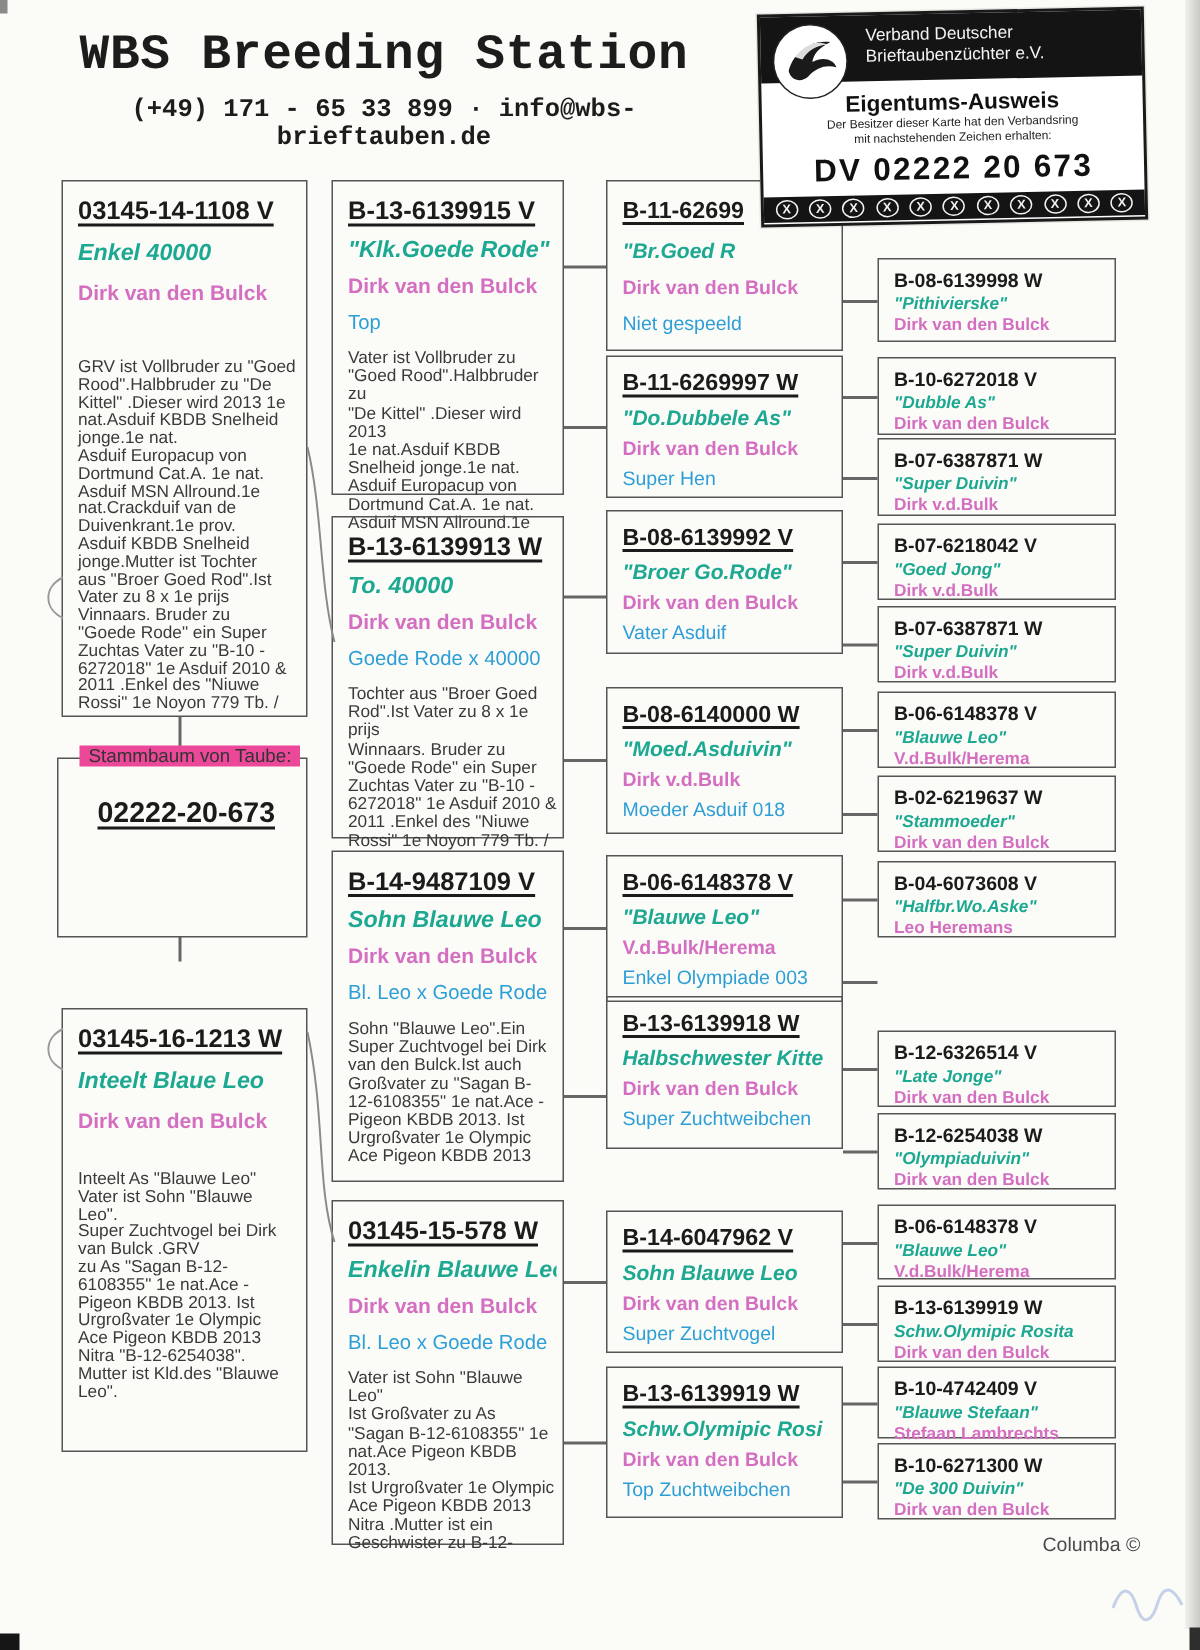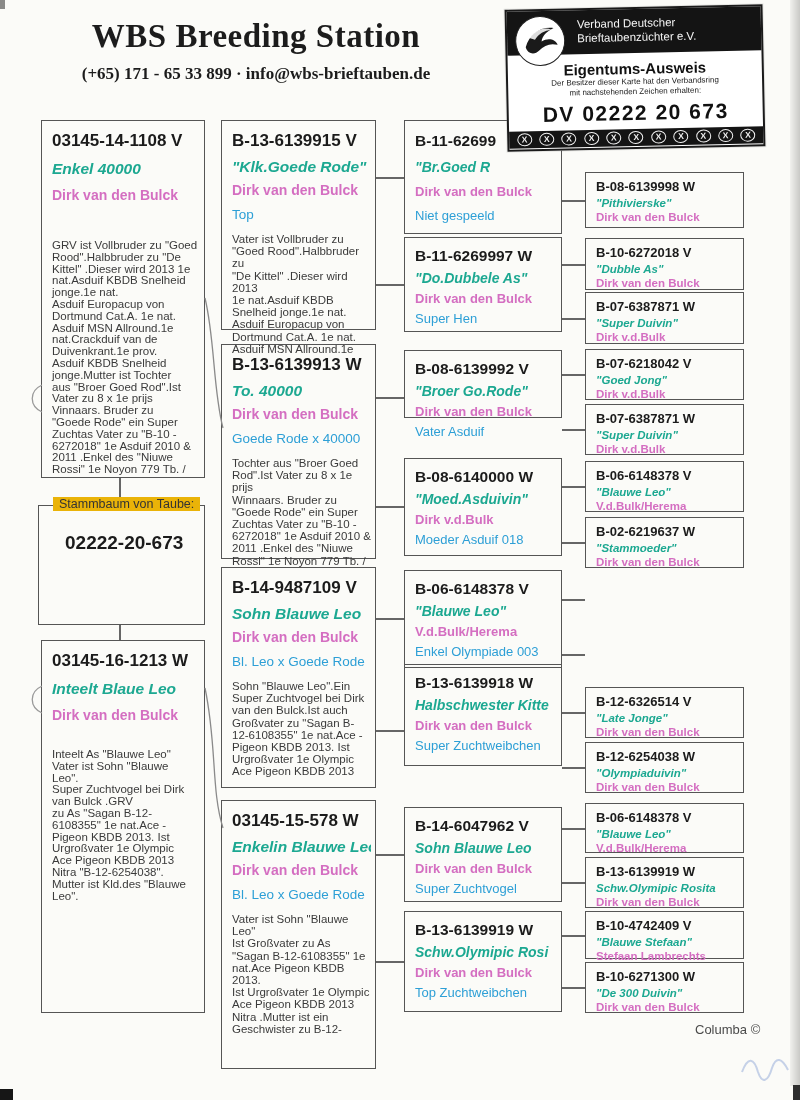--- a/index.html
+++ b/index.html
@@ -1,40 +1,40 @@
 <!DOCTYPE html>
 <html><head>
 <meta charset="utf-8">
 <style>
   html,body{margin:0;padding:0;background:#e9e9e6;}
   .page{position:relative;width:800px;height:1100px;background:#fbfbf8;overflow:hidden;
         font-family:"Liberation Sans","DejaVu Sans",sans-serif;color:#222;}
   
   .header{position:absolute;left:42px;top:18px;width:428px;text-align:center;
-          font-family:Liberation Serif, serif;color:#1c1c1c;}
+          font-family:Liberation Mono, monospace;color:#1c1c1c;}
   .title{font-size:33px;font-weight:bold;letter-spacing:.5px;line-height:37px;}
   .address{font-size:20px;font-weight:bold;margin-top:3px;}
   .contact{font-size:17px;font-weight:bold;margin-top:9px;}
   
   .pbox{position:absolute;border:1px solid #555;background:transparent;box-sizing:border-box;}
   .ring{font-weight:bold;color:#1b1b1b;}
-  .u{text-underline-offset:3px;text-decoration-thickness:1.5px;}
+  .u{text-decoration:underline;text-underline-offset:3px;text-decoration-thickness:1.5px;}
   .pname{font-weight:bold;font-style:italic;color:#1ca891;white-space:nowrap;overflow:hidden;}
   .breeder{font-weight:bold;color:#d46ec1;white-space:nowrap;overflow:hidden;}
   .note{color:#2d9fd6;white-space:nowrap;overflow:hidden;}
   .body{color:#3a3a3a;white-space:pre-line;}
   
   .g1{left:41px;width:164px;padding:10px 6px 0 10px;}
   .g1 .ring{font-size:17px;line-height:20px;margin-bottom:9px;}
   .g1 .pname{font-size:15.5px;line-height:18px;margin-bottom:9px;}
   .g1 .breeder{font-size:14px;line-height:16px;}
   .g1 .body{font-size:11.5px;line-height:11.8px;}
   
   .subject{position:absolute;left:38px;top:505px;width:167px;height:120px;border:1.5px solid #555;box-sizing:border-box;}
-  .subject .frame-label{position:absolute;top:-9px;left:14px;background:#eab308;padding:0 6px;font-size:12.5px;color:#333;}
+  .subject .frame-label{position:absolute;top:-9px;left:14px;background:#ec4899;padding:0 6px;font-size:12.5px;color:#333;}
   .subject .ring{font-size:19px;margin:26px 0 0 26px;}
   
   .g2{left:221px;width:155px;padding:10px 4px 0 10px;}
   .g2 .ring{font-size:17px;line-height:19px;margin-bottom:8px;}
   .g2 .pname{font-size:15.5px;line-height:17px;margin-bottom:7px;}
   .g2 .breeder{font-size:14px;line-height:16px;margin-bottom:9px;}
   .g2 .note{font-size:13.5px;line-height:15px;margin-bottom:11px;}
   .g2 .body{font-size:11.5px;line-height:12.2px;}
   
   .g3{left:404px;width:158px;padding:9px 4px 0 10px;}
@@ -76,21 +76,21 @@
   .mark-br{position:absolute;left:793px;top:1085px;width:7px;height:15px;background:#2e2e2e;z-index:7;}
   .mark-tl{position:absolute;left:0;top:0;width:5px;height:9px;background:#8a8a88;z-index:6;}
 </style>
 </head>
 <body>
 
 <div class="page">
 
   <div class="header">
     <div class="title">WBS Breeding Station</div>
-    <div class="contact">(+65) 171 - 65 33 899  ·  info@wbs-brieftauben.de</div>
+    <div class="contact">(+49) 171 - 65 33 899  ·  info@wbs-brieftauben.de</div>
   </div>
 
   <svg class="doodles" width="800" height="1100" viewBox="0 0 800 1100">
     <path d="M205,298 C215,340 213,390 223,428" stroke="#8a8a8a" stroke-width="1.3" fill="none"></path>
     <path d="M205,688 C217,745 211,790 223,828" stroke="#8a8a8a" stroke-width="1.3" fill="none"></path>
     <path d="M42,385 C29,391 29,406 42,412" stroke="#9a9a9a" stroke-width="1.3" fill="none"></path>
     <path d="M42,686 C29,692 29,707 42,713" stroke="#9a9a9a" stroke-width="1.3" fill="none"></path>
     <path d="M742,1072 c6,-16 12,-14 16,0 c4,12 10,10 14,-4 c4,-12 10,-10 16,2" stroke="#8fa8d8" stroke-width="2" opacity="0.5" fill="none"></path>
   </svg>
 
@@ -146,21 +146,21 @@
 6272018" 1e Asduif 2010 &amp;
 2011 .Enkel des "Niuwe
 Rossi" 1e Noyon 779 Tb. /</div>
   </div>
 
   <div class="subject">
     <span class="frame-label">Stammbaum von Taube:</span>
     <div class="ring u">02222-20-673</div>
   </div>
 
-  <div class="pbox g1" style="top:640px;height:373px">
+  <div class="pbox g1" style="top:672px;height:296px">
     <div class="ring u">03145-16-1213 W</div>
     <div class="pname">Inteelt Blaue Leo</div>
     <div class="breeder">Dirk van den Bulck</div>
     <div class="body" style="margin-top:26px">Inteelt As "Blauwe Leo"
 Vater ist Sohn "Blauwe Leo".
 Super Zuchtvogel bei Dirk
 van Bulck .GRV
 zu  As "Sagan  B-12-
 6108355" 1e nat.Ace -
 Pigeon KBDB 2013. Ist
@@ -206,21 +206,21 @@
     <div class="note">Bl. Leo x Goede Rode</div>
     <div class="body">Sohn "Blauwe Leo".Ein
 Super Zuchtvogel bei Dirk
 van den Bulck.Ist auch
 Großvater zu "Sagan  B-
 12-6108355" 1e nat.Ace -
 Pigeon KBDB 2013. Ist
 Urgroßvater 1e Olympic
 Ace Pigeon KBDB 2013</div>
   </div>
-  <div class="pbox g2" style="top:800px;height:269px">
+  <div class="pbox g2" style="top:800px;height:230px">
     <div class="ring u">03145-15-578 W</div>
     <div class="pname">Enkelin Blauwe Leo</div>
     <div class="breeder">Dirk van den Bulck</div>
     <div class="note">Bl. Leo x Goede Rode</div>
     <div class="body">Vater ist Sohn  "Blauwe Leo"
 Ist Großvater zu  As
 "Sagan  B-12-6108355" 1e
 nat.Ace Pigeon KBDB 2013.
 Ist Urgroßvater 1e Olympic
 Ace Pigeon KBDB 2013
@@ -233,21 +233,21 @@
     <div class="pname">"Br.Goed R</div>
     <div class="breeder">Dirk van den Bulck</div>
     <div class="note">Niet gespeeld</div>
   </div>
   <div class="pbox g3" style="top:237px;height:95px">
     <div class="ring u">B-11-6269997 W</div>
     <div class="pname">"Do.Dubbele As"</div>
     <div class="breeder">Dirk van den Bulck</div>
     <div class="note">Super Hen</div>
   </div>
-  <div class="pbox g3" style="top:350px;height:68px">
+  <div class="pbox g3" style="top:340px;height:96px">
     <div class="ring u">B-08-6139992 V</div>
     <div class="pname">"Broer Go.Rode"</div>
     <div class="breeder">Dirk van den Bulck</div>
     <div class="note">Vater Asduif</div>
   </div>
   <div class="pbox g3" style="top:458px;height:98px">
     <div class="ring u">B-08-6140000 W</div>
     <div class="pname">"Moed.Asduivin"</div>
     <div class="breeder">Dirk v.d.Bulk</div>
     <div class="note">Moeder Asduif 018</div>
@@ -304,20 +304,25 @@
   </div>
   <div class="pbox g4" style="top:461px;height:51px">
     <div class="ring">B-06-6148378 V</div>
     <div class="pname">"Blauwe Leo"</div>
     <div class="breeder">V.d.Bulk/Herema</div>
   </div>
   <div class="pbox g4" style="top:517px;height:51px">
     <div class="ring">B-02-6219637 W</div>
     <div class="pname">"Stammoeder"</div>
     <div class="breeder">Dirk van den Bulck</div>
+  </div>
+  <div class="pbox g4" style="top:574px;height:51px">
+    <div class="ring">B-04-6073608 V</div>
+    <div class="pname">"Halfbr.Wo.Aske"</div>
+    <div class="breeder">Leo Heremans</div>
   </div>
   <div class="pbox g4" style="top:687px;height:51px">
     <div class="ring">B-12-6326514 V</div>
     <div class="pname">"Late Jonge"</div>
     <div class="breeder">Dirk van den Bulck</div>
   </div>
   <div class="pbox g4" style="top:742px;height:51px">
     <div class="ring">B-12-6254038 W</div>
     <div class="pname">"Olympiaduivin"</div>
     <div class="breeder">Dirk van den Bulck</div>

